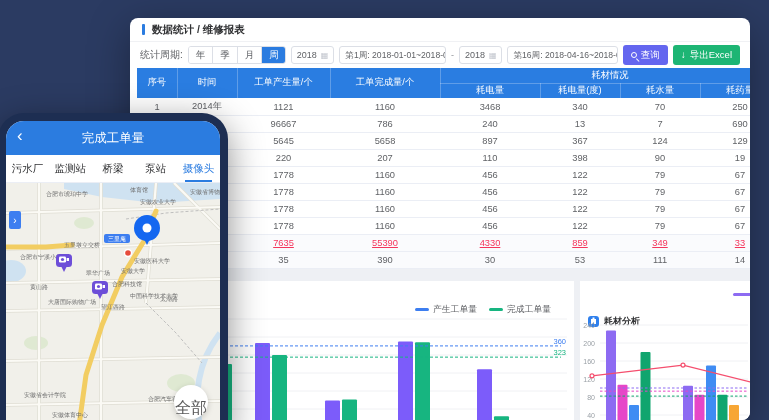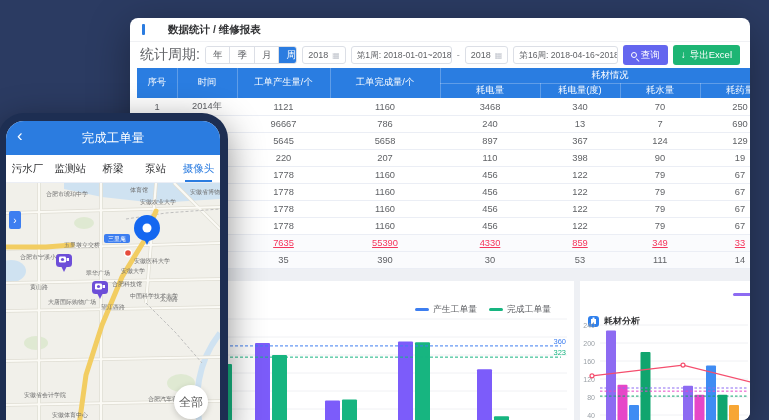--- a/index.html
+++ b/index.html
@@ -3,26 +3,26 @@
 <meta charset="utf-8">
 <style>
   * { margin:0; padding:0; box-sizing:border-box; }
   html,body { width:769px; height:420px; overflow:hidden; }
   body { background:#2b3b62; font-family:"Liberation Sans","DejaVu Sans",sans-serif; position:relative; }
   .stage { position:absolute; inset:0; overflow:hidden; }
 
   
   .card { position:absolute; left:130px; top:18px; width:620px; height:402px; background:#fff;
           border-radius:8px; overflow:hidden; box-shadow:0 10px 40px rgba(0,0,0,.35); }
-  .bc-bar { height:24px; display:flex; align-items:center; padding:0 12px; border-bottom:1px solid #f0f1f4;gap:16px; }
+  .bc-bar { height:24px; display:flex; align-items:center; padding:0 12px; border-bottom:1px solid #f0f1f4; }
   .bc-accent { width:3px; height:11px; background:#2b7ce0; border-radius:1px; margin-right:7px; }
   .bc-text { font-size:10.5px; color:#303133; font-weight:bold; }
 
   .filter-bar { height:26px; display:flex; align-items:center; padding:0 10px; gap:5px; white-space:nowrap; }
-  .f-label { font-size:14px; color:#606266; }
+  .f-label { font-size:10px; color:#606266; }
   .seg { display:flex; border:1px solid #dcdfe6; border-radius:3px; overflow:hidden; height:18px; }
   .seg-item { font-size:9.5px; color:#606266; padding:0 7px; line-height:16px; border-left:1px solid #dcdfe6; cursor:pointer; background:#fff; }
   .seg-item:first-child { border-left:none; }
   .seg-item.active { background:#2b7ce0; color:#fff; }
   .sel { display:flex; align-items:center; gap:4px; border:1px solid #dcdfe6; border-radius:3px; height:18px; padding:0 5px; font-size:9px; color:#606266; }
   .cal-ic { color:#c0c4cc; font-size:8px; }
   .inp { border:1px solid #dcdfe6; border-radius:3px; height:18px; line-height:16px; padding:0 5px; font-size:8.6px; color:#606266; overflow:hidden; max-width:126px; }
   .dash-sep { font-size:9px; color:#909399; }
   .btn { display:flex; align-items:center; gap:4px; height:20px; padding:0 8px; border-radius:3px; color:#fff; font-size:9.5px; cursor:pointer; border:none; }
   .btn-query { background:#6466ef; }
@@ -423,19 +423,19 @@
                 <circle cx="122" cy="70" r="4.2" fill="#fff"></circle>
                 <circle cx="122" cy="70" r="2.8" fill="#e64c3c"></circle>
               </g>
             </g>
         </svg>
 
         <div style="position:absolute; left:3px; top:28px; width:12px; height:18px; background:#3d7ef0; border-radius:2px; color:#fff; font-size:10px; display:flex; align-items:center; justify-content:center;">
           <span>›</span>
         </div>
 
-        <div style="position:absolute; right:12px; bottom:14px; width:34px; height:34px; background:#fff; border-radius:50%; box-shadow:0 2px 6px rgba(0,0,0,.18); display:flex; align-items:center; justify-content:center; font-size:12px; color:#595959;margin-left:40px;">
+        <div style="position:absolute; right:12px; bottom:14px; width:34px; height:34px; background:#fff; border-radius:50%; box-shadow:0 2px 6px rgba(0,0,0,.18); display:flex; align-items:flex-end; justify-content:center; font-size:16px; color:#595959;margin-left:40px;">
           <span>全部</span>
         </div>
       </div>
     </div>
   </div>
 </div>
 
 </body></html>

